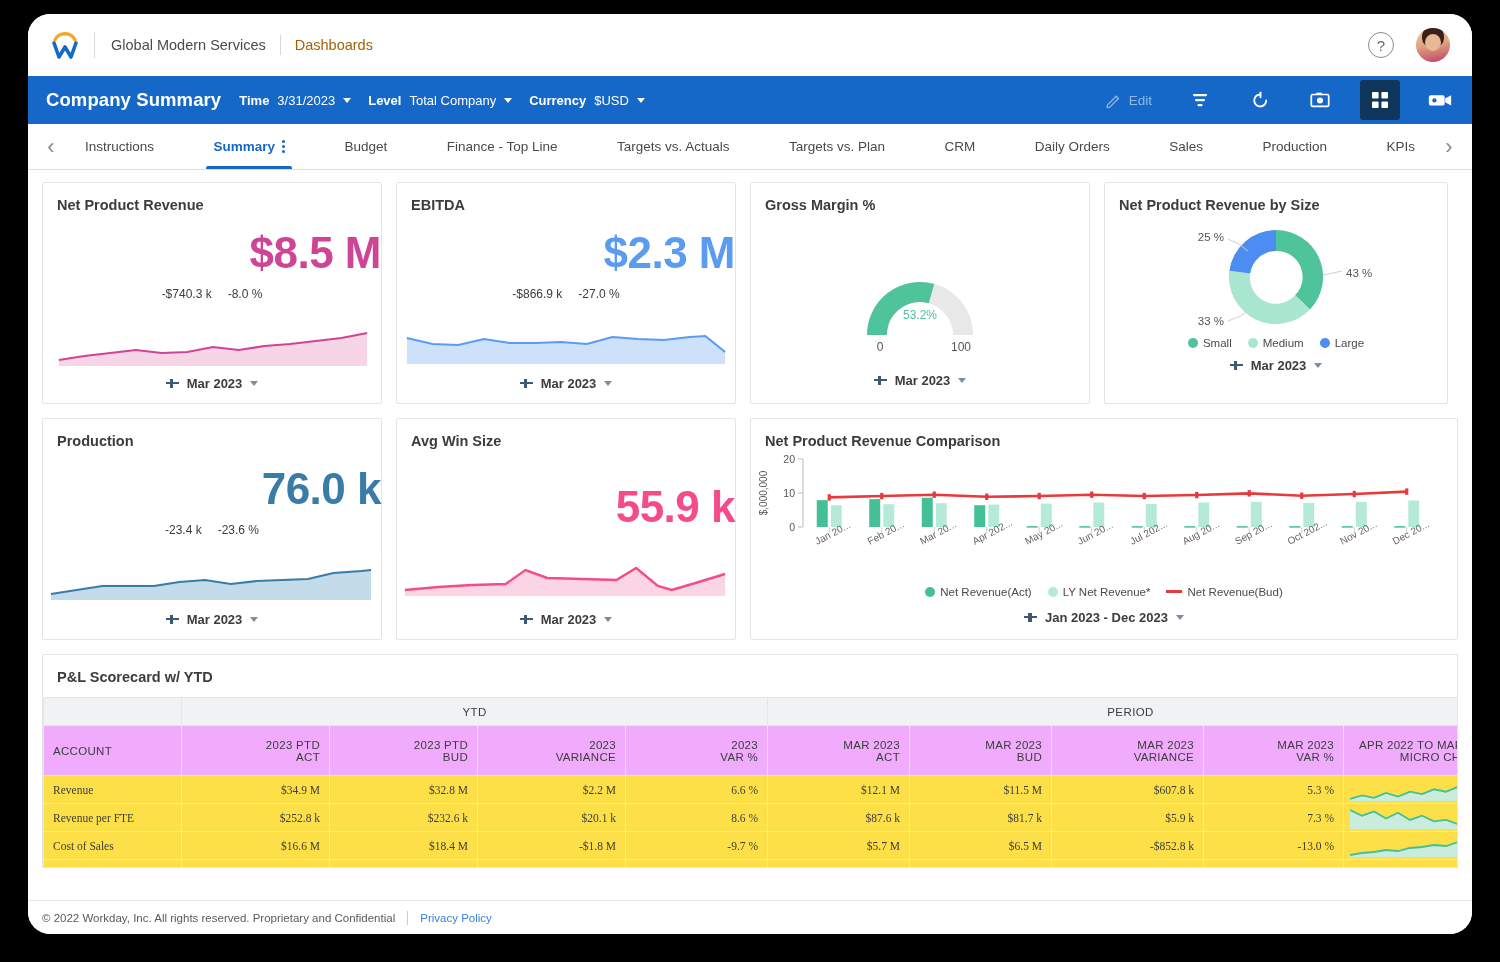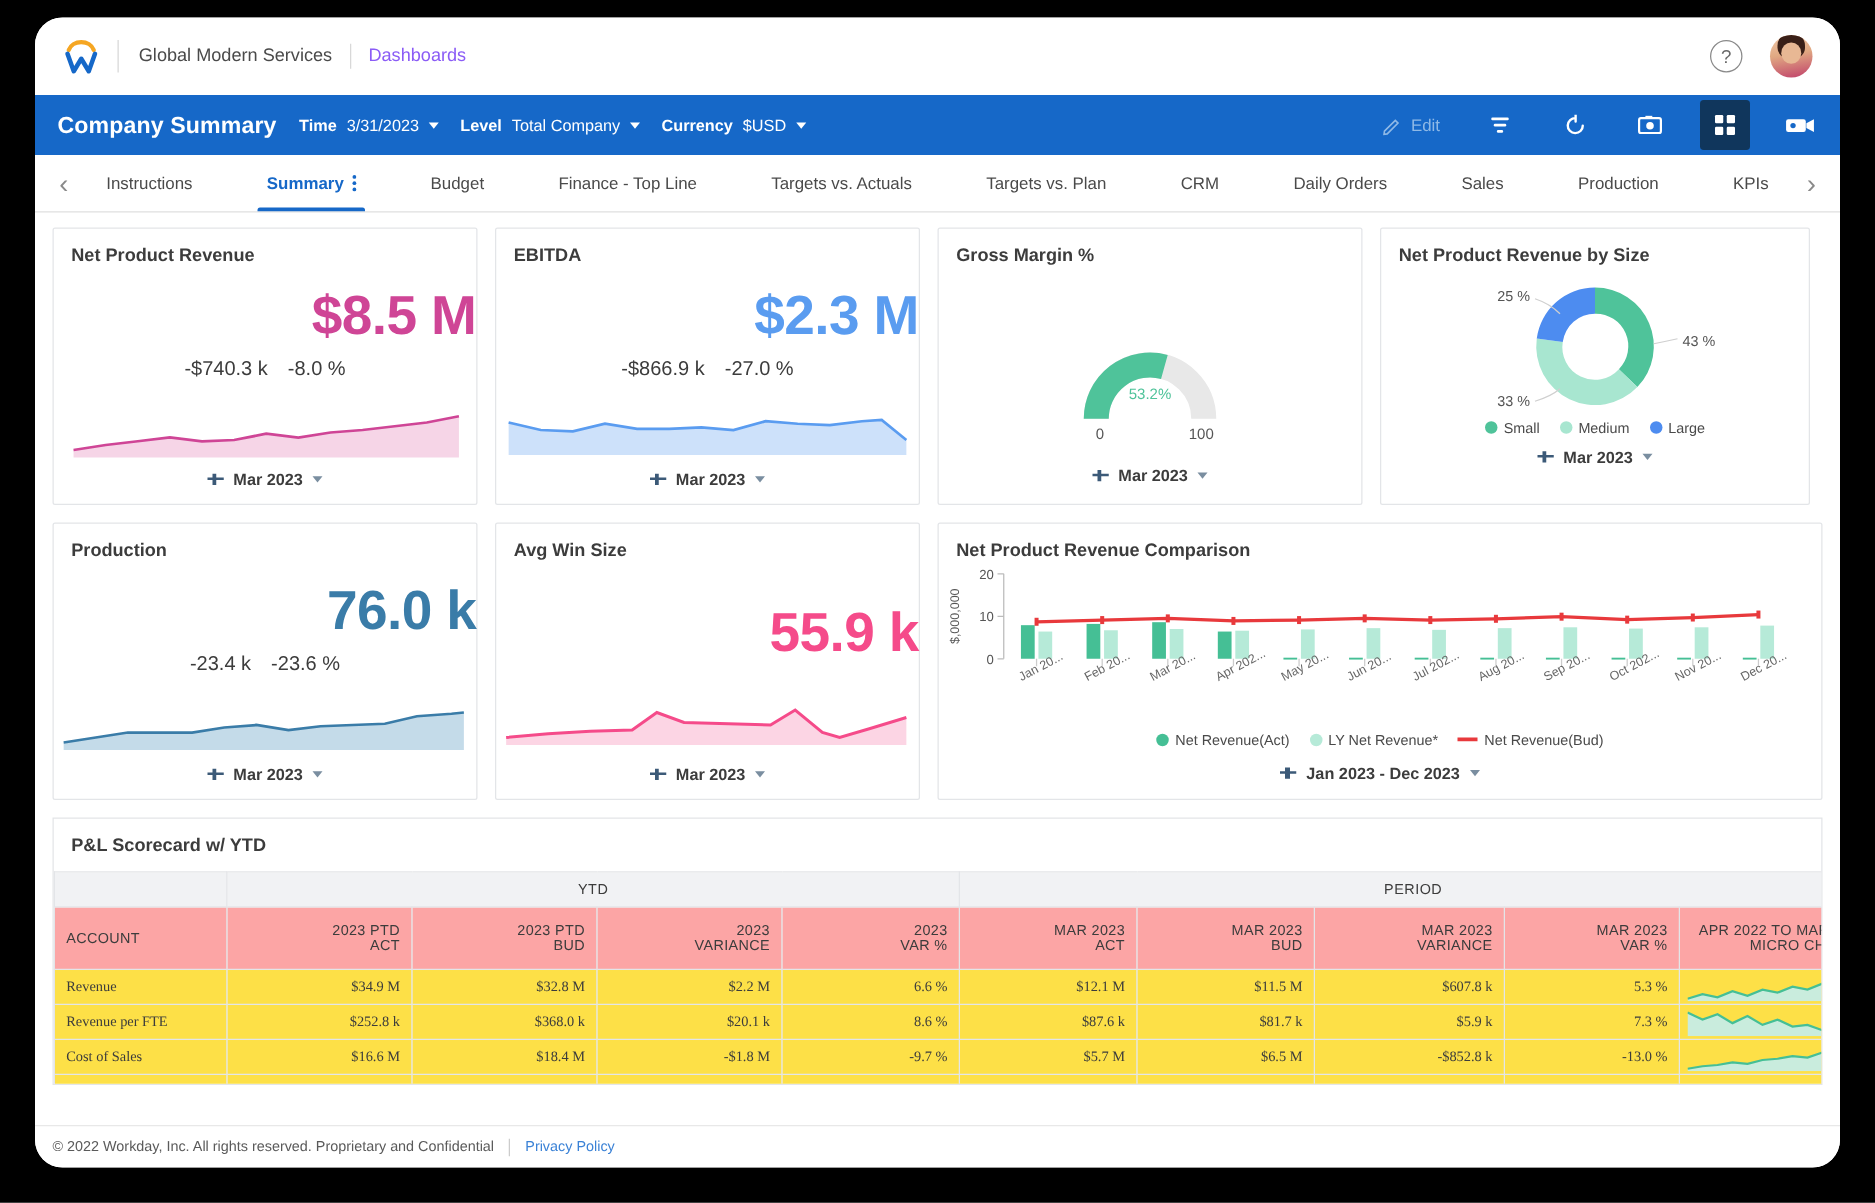--- a/index.html
+++ b/index.html
@@ -21,21 +21,21 @@
 
   
   .topbar {
     height: 62px; background:#fff; display:flex; align-items:center;
     padding: 0 22px 0 16px; position:relative;
   }
   .wd-logo { width: 42px; height: 42px; position:relative; flex:none; }
   .tb-divider { width:1px; height:26px; background:#d8d8d8; margin: 0 16px 0 8px; }
   .tb-org { font-size: 14.5px; color:#4a4a4a; }
   .tb-sep2 { width:1px; height:20px; background:#d8d8d8; margin:0 14px; }
-  .tb-dash { font-size:14.5px; color:#8b5cf6; cursor:pointer; }
+  .tb-dash { font-size:14.5px; color:#a16207; cursor:pointer; }
   .tb-right { margin-left:auto; display:flex; align-items:center; gap:22px; }
   .help-icon {
     width:26px; height:26px; border-radius:50%; border:1.6px solid #8a8a8a;
     color:#6a6a6a; font-size:15px; display:flex; align-items:center; justify-content:center;
     cursor:pointer;
   }
   .avatar {
     width:34px; height:34px; border-radius:50%; overflow:hidden;
     background: linear-gradient(170deg,#f0c8a8 0%, #e0a882 45%, #c0406a 100%);
     position:relative; cursor:pointer;
@@ -82,21 +82,21 @@
   .kebab i { width:3px;height:3px;border-radius:50%;background:#1668c8; display:block;}
 
   
   .board { padding:12px 14px 0 14px; background:#fff; height:701px; overflow:hidden;}
   .row { display:flex; gap:14px; margin-bottom:14px; }
   .card { border:1px solid #e3e5e8; background:#fff; border-radius:2px; position:relative; }
   .card-title { font-size:14.5px; font-weight:bold; color:#3c3c3c; padding:14px 0 0 14px; }
 
   .kpi { width:340px; height:222px; display:flex; flex-direction:column; }
   .kpi-big { text-align:right; font-size:44px; font-weight:bold; line-height:1; margin-top:18px; letter-spacing:-.5px;}
-  .kpi-sub { text-align:center; font-size:16px; color:#3c3c3c; margin-top:12px; display:flex;
+  .kpi-sub { text-align:center; font-size:12px; color:#3c3c3c; margin-top:12px; display:flex;
              justify-content:center; gap:16px; }
   .spark { flex:1; display:flex; align-items:flex-end; padding:0 2px 0 2px; }
   .card-foot { display:flex; align-items:center; justify-content:center; gap:6px;
                font-size:13px; font-weight:bold; color:#3c3c3c; padding:6px 0 12px 0; cursor:pointer;}
   .pin { display:inline-block; width:15px; height:10px; position:relative; }
   .pin::before{content:"";position:absolute;left:0;top:3px;width:13px;height:2.5px;background:#3c5a78;}
   .pin::after{content:"";position:absolute;left:4px;top:0;width:3.5px;height:9px;background:#3c5a78;}
   .fcaret{ width:0;height:0;border-left:4.5px solid transparent;border-right:4.5px solid transparent;
            border-top:5.5px solid #7a8ea0; margin-left:2px;}
 
@@ -106,21 +106,21 @@
   .legend i { width:10px;height:10px;border-radius:50%; display:inline-block; margin-right:5px;
               vertical-align:-1px;}
   .cmp-card { flex:1; height:222px; }
 
   
   .table-card { border:1px solid #e3e5e8; background:#fff; height:214px; overflow:hidden; }
   table { border-collapse:collapse; width:100%; table-layout:fixed; }
   th, td { font-size:11.5px; color:#3c3c3c; border:1px solid #e3e5e8; padding:0 9px;
            font-weight:normal; }
   .grp-hdr th { background:#f1f2f4; height:28px; text-align:center; letter-spacing:.4px; }
-  .col-hdr th { background:#fca5a5; height:50px; text-align:right; vertical-align:middle;
+  .col-hdr th { background:#f0abfc; height:50px; text-align:right; vertical-align:middle;
                 letter-spacing:.3px;}
   .col-hdr th .l2 { display:block; }
   .col-hdr th.acct { text-align:left; }
   tbody td { height:28px; text-align:right; background:#fde047;font-family:Liberation Serif, serif; }
   tbody td.acct { text-align:left; }
   .micro { padding:2px 6px; }
   .micro svg { display:block; }
 
   
   .footer { position:absolute; left:0; right:0; bottom:0; height:34px; background:#fff;
@@ -530,21 +530,21 @@
               <td class="micro">
                 <svg width="132" height="22">
                   <path d="M0.0,20.0 L12.0,16.4 L24.0,18.8 L36.0,13.9 L48.0,17.6 L60.0,12.7 L72.0,15.1 L84.0,10.3 L96.0,12.7 L108.0,7.9 L120.0,10.3 L132.0,3.0 L132,22 L0,22 Z" fill="#c9ecdd"></path>
                   <path d="M0.0,20.0 L12.0,16.4 L24.0,18.8 L36.0,13.9 L48.0,17.6 L60.0,12.7 L72.0,15.1 L84.0,10.3 L96.0,12.7 L108.0,7.9 L120.0,10.3 L132.0,3.0" fill="none" stroke="#45bf95" stroke-width="1.8"></path>
                 </svg>
               </td>
             </tr>
             <tr>
               <td class="acct">Revenue per FTE</td>
               <td>$252.8 k</td>
-              <td>$368.0 k</td>
+              <td>$232.6 k</td>
               <td>$20.1 k</td>
               <td>8.6 %</td>
               <td>$87.6 k</td>
               <td>$81.7 k</td>
               <td>$5.9 k</td>
               <td>7.3 %</td>
               <td class="micro">
                 <svg width="132" height="22">
                   <path d="M0.0,3.0 L12.0,8.7 L24.0,4.4 L36.0,11.5 L48.0,5.8 L60.0,12.9 L72.0,8.7 L84.0,14.3 L96.0,12.9 L108.0,17.2 L120.0,18.6 L132.0,20.0 L132,22 L0,22 Z" fill="#c9ecdd"></path>
                   <path d="M0.0,3.0 L12.0,8.7 L24.0,4.4 L36.0,11.5 L48.0,5.8 L60.0,12.9 L72.0,8.7 L84.0,14.3 L96.0,12.9 L108.0,17.2 L120.0,18.6 L132.0,20.0" fill="none" stroke="#45bf95" stroke-width="1.8"></path>

